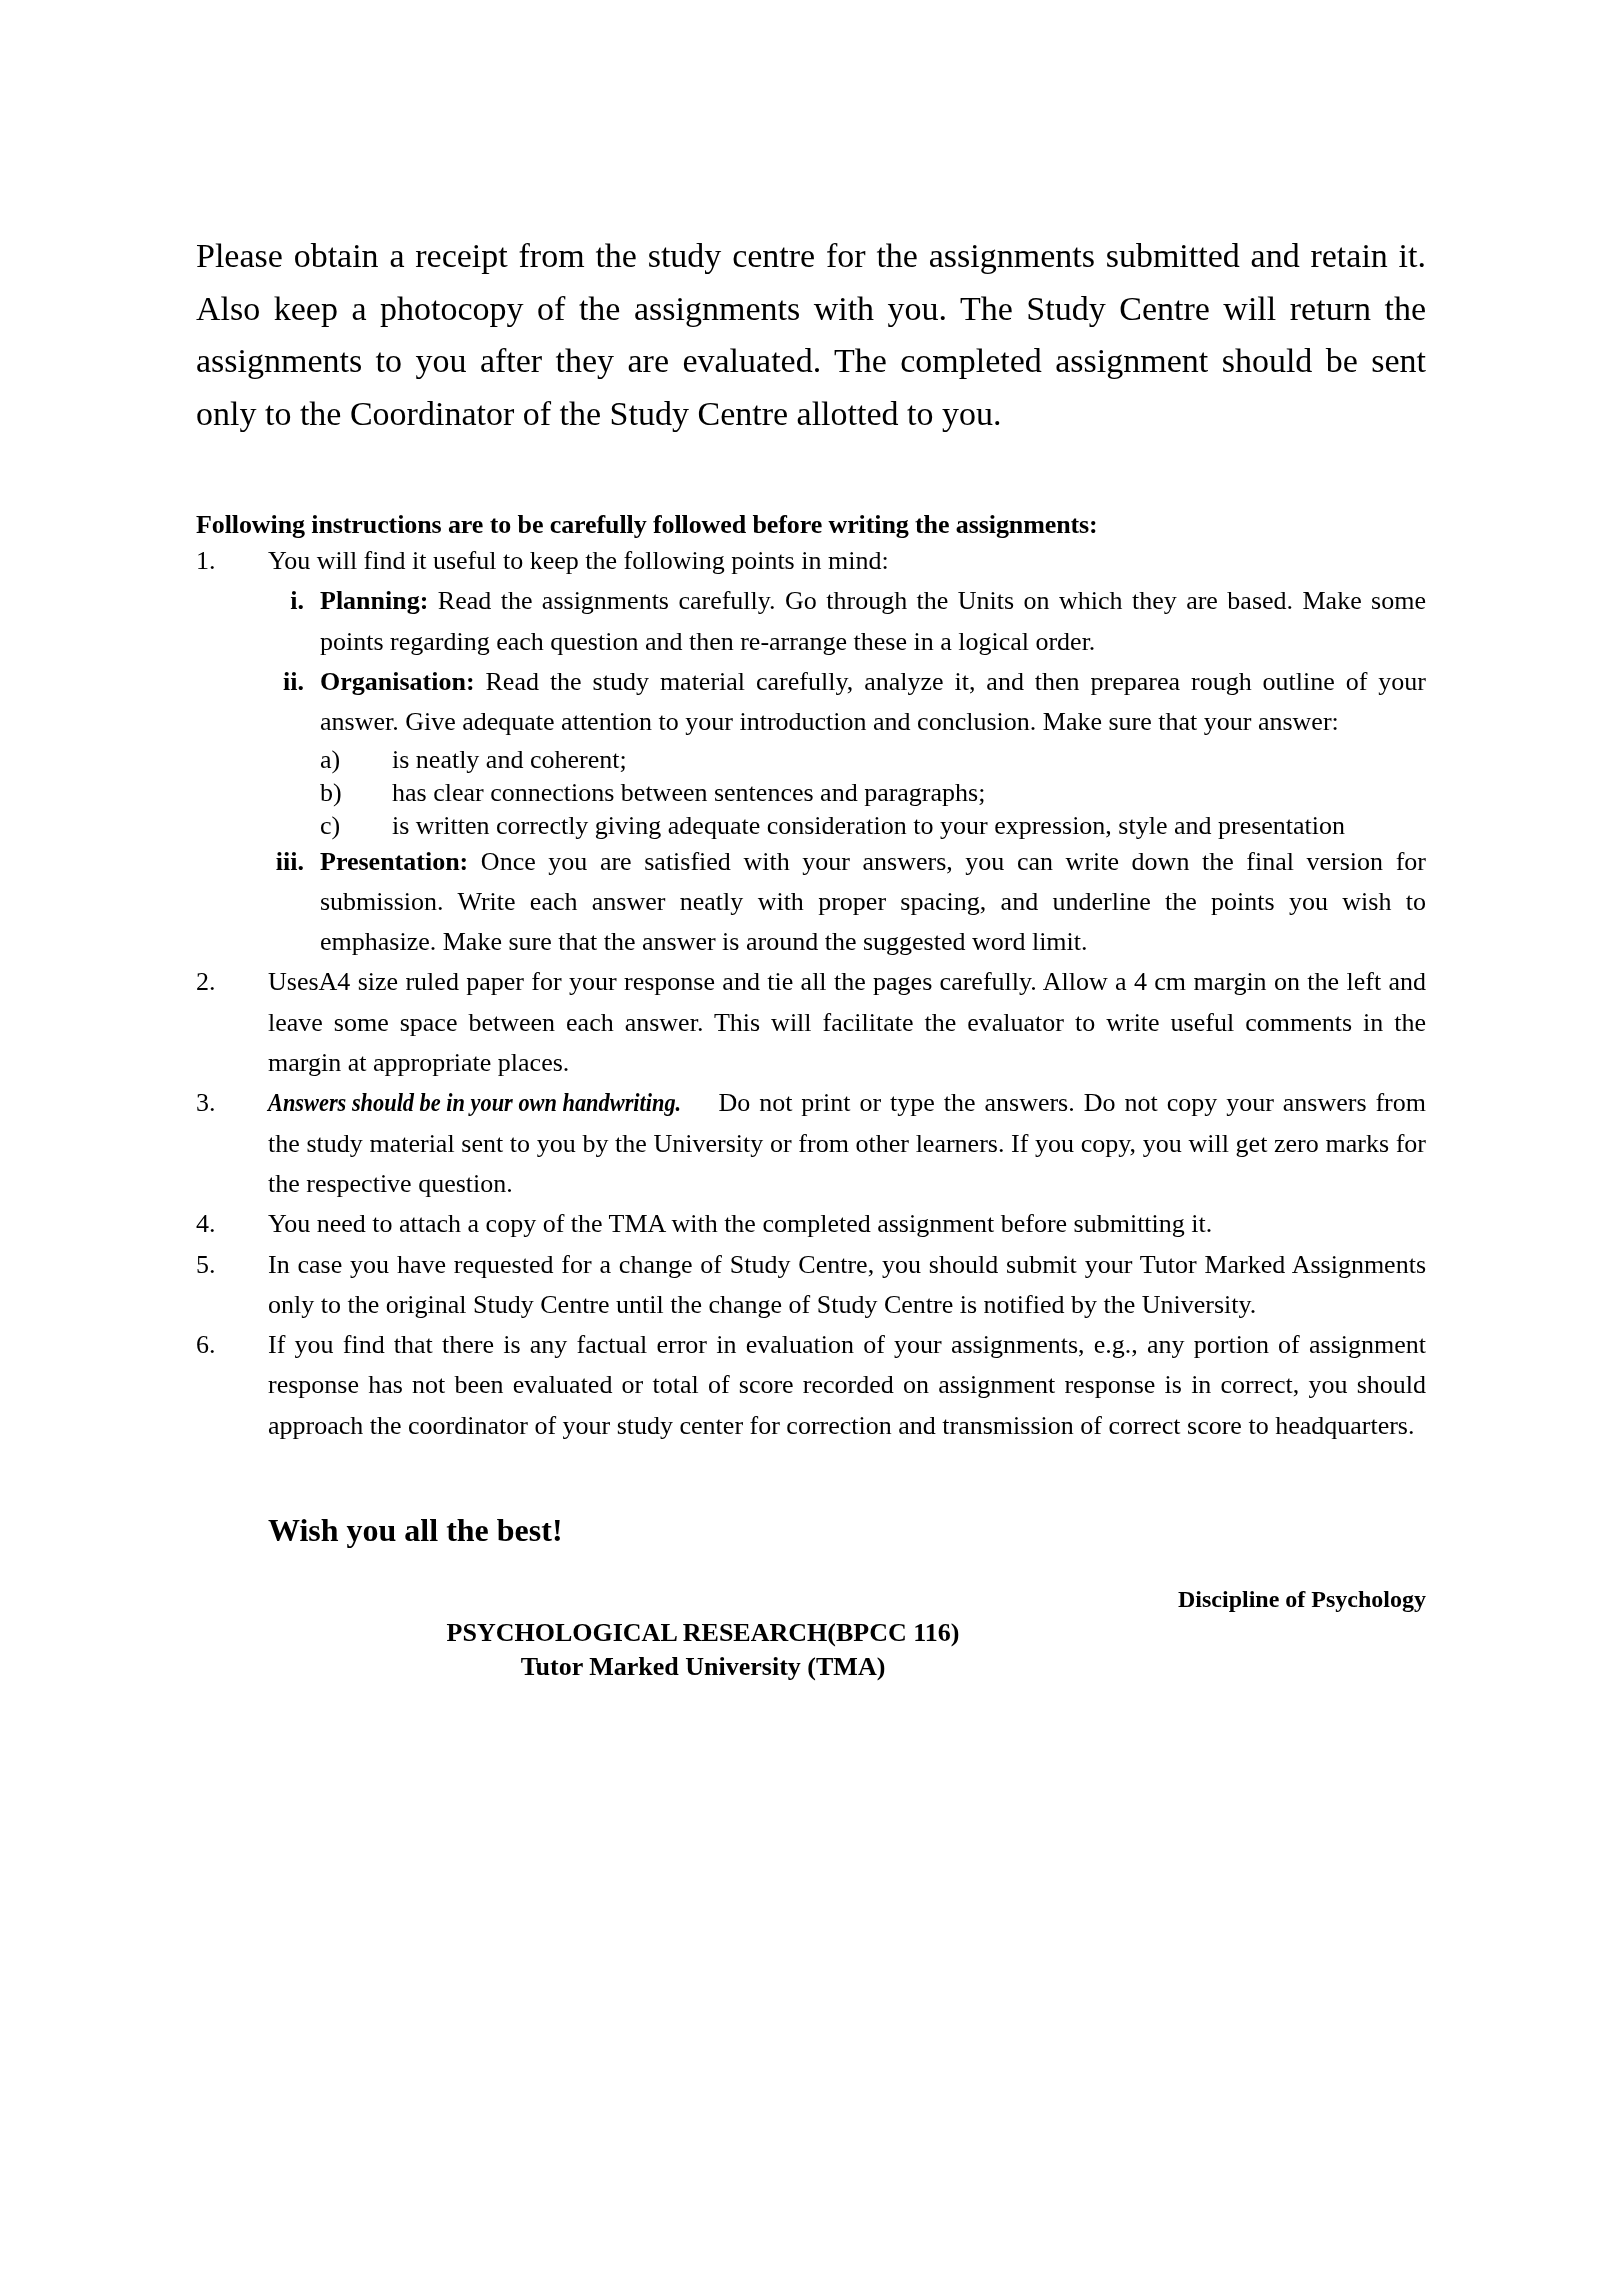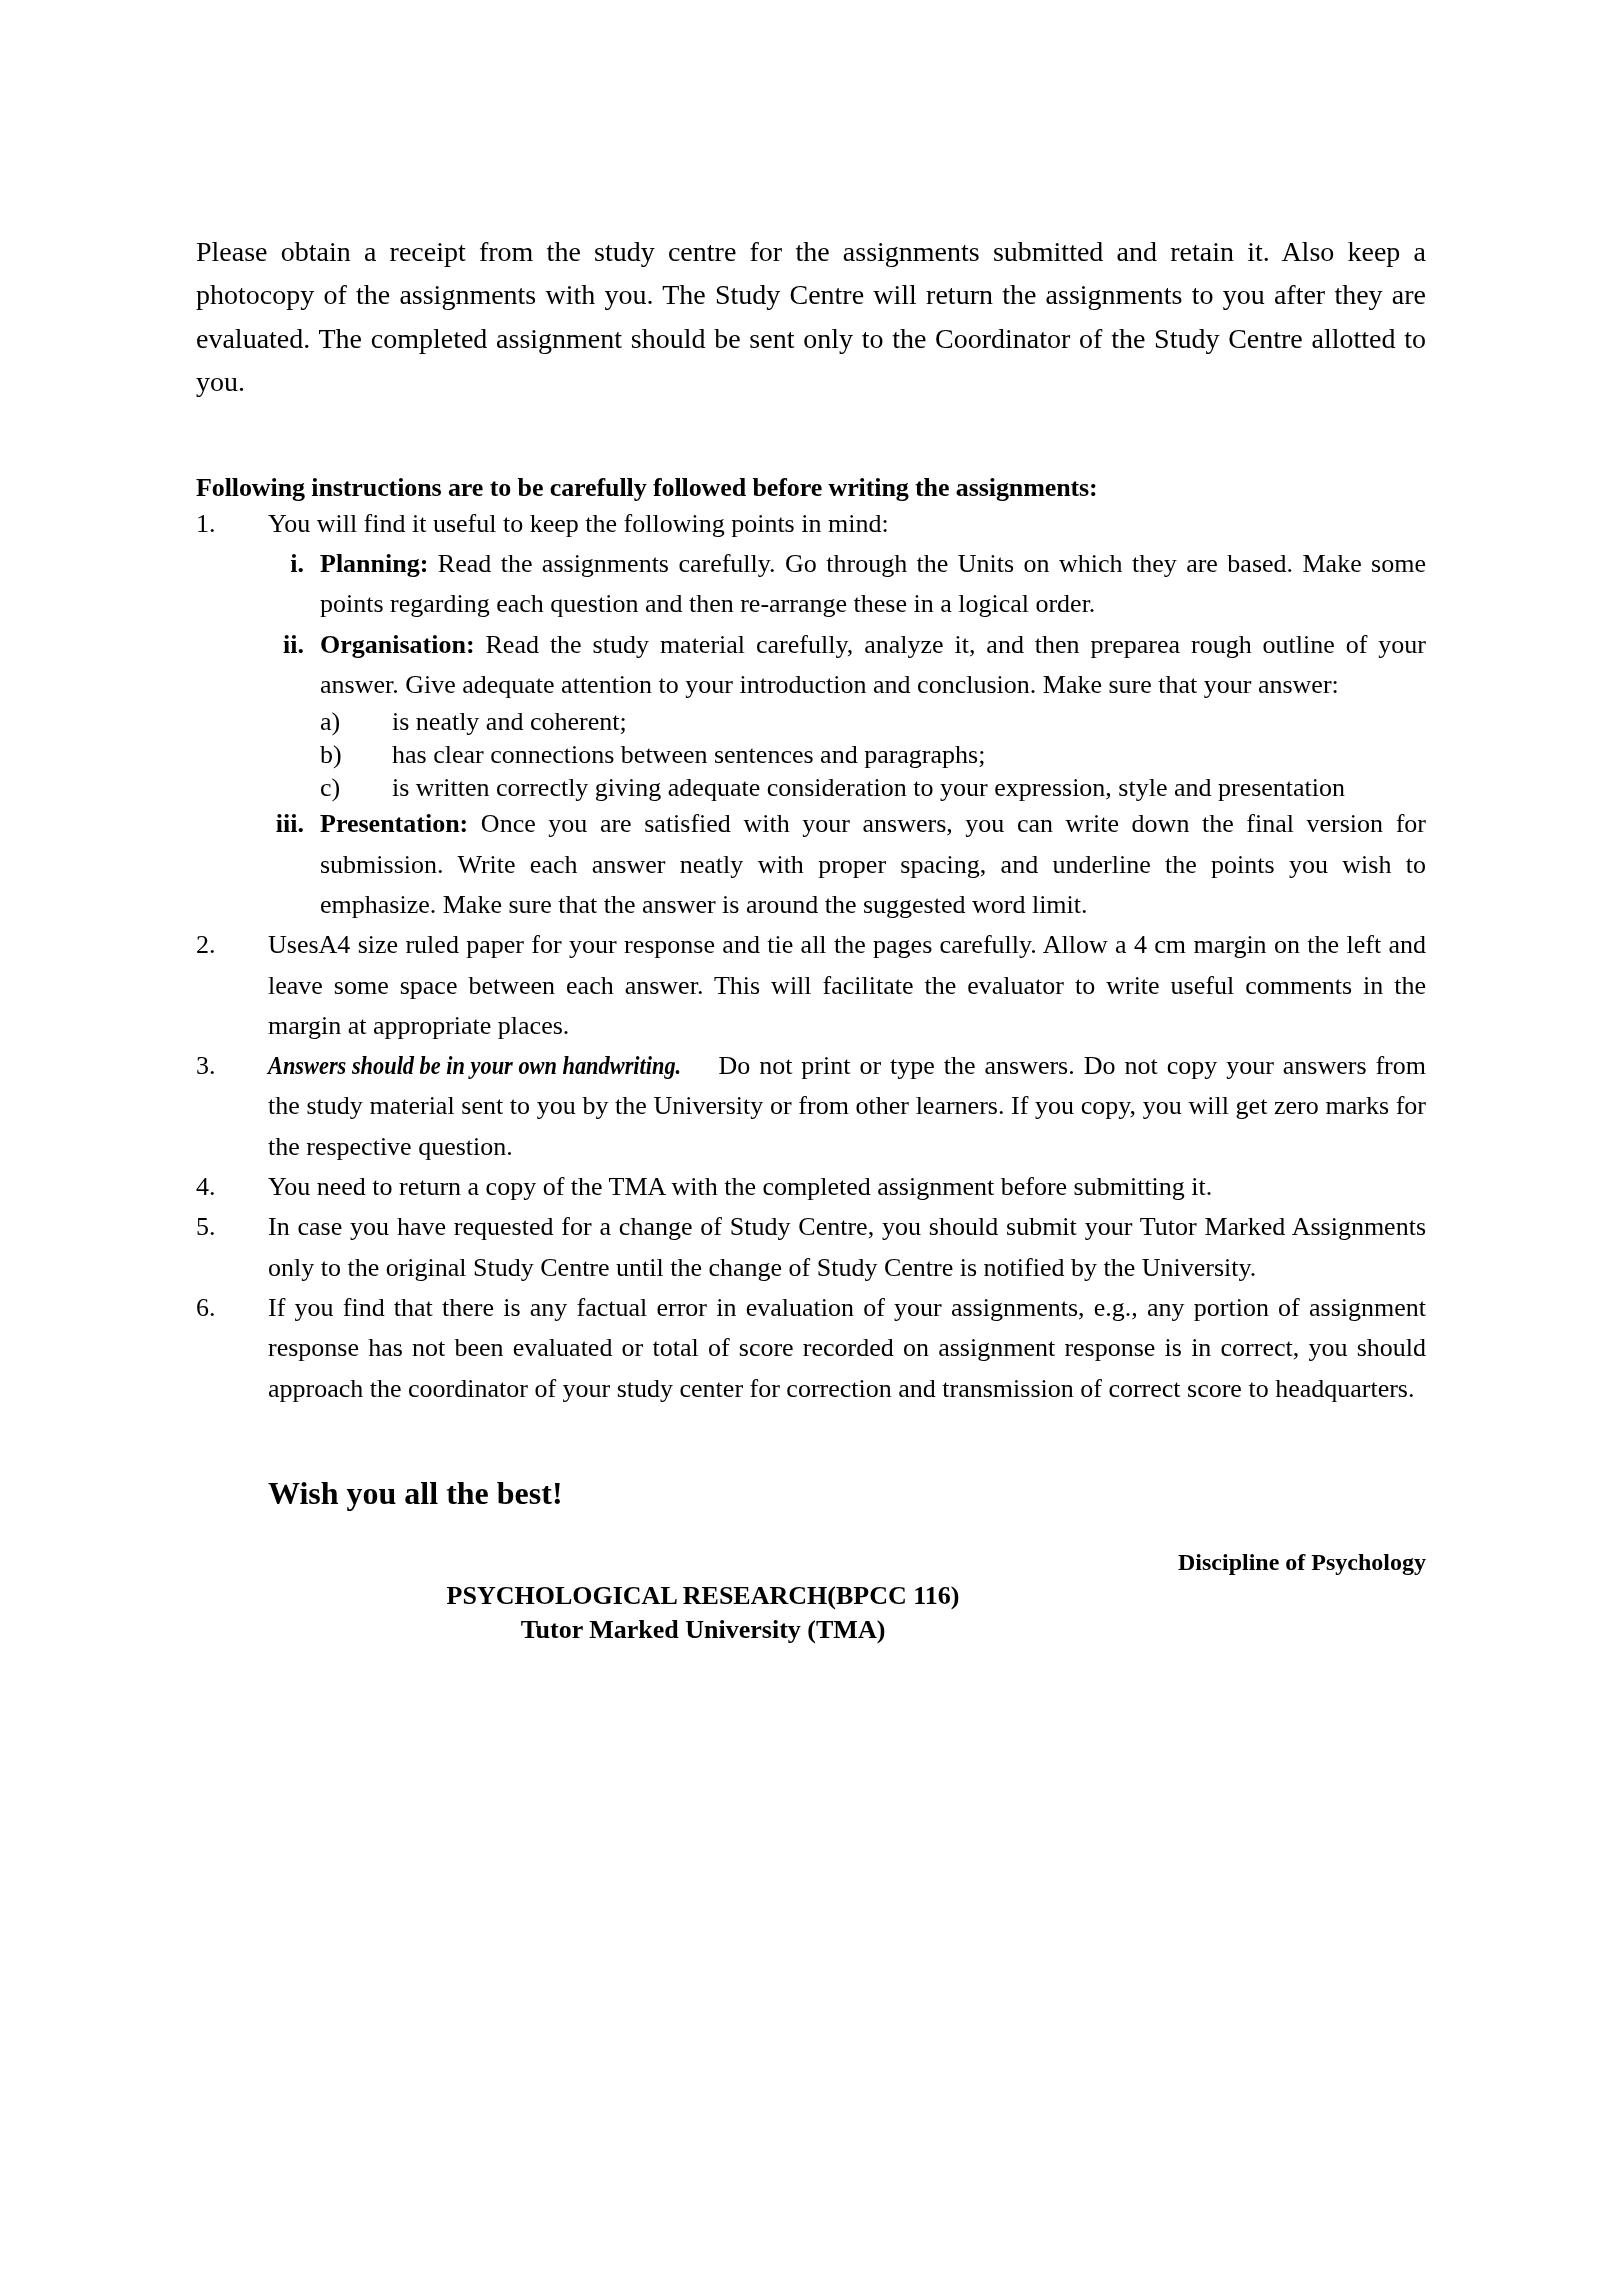--- a/index.html
+++ b/index.html
@@ -18,21 +18,21 @@
   }
   .content {
     position: absolute;
     left: 196px;
     top: 230px;
     width: 1230px;
   }
 
   
   .intro {
-    font-size: 28px;
+    font-size: 34px;
     line-height: 1.55;
     text-align: justify;
     text-justify: inter-word;
     margin: 0;
   }
 
   
   .section-heading {
     font-size: 26px;
     font-weight: bold;
@@ -198,21 +198,21 @@
       <span>UsesA4 size ruled paper for your response and tie all the pages carefully. Allow a 4 cm margin on the left and leave some space between each answer. This will facilitate the evaluator to write useful comments in the margin at appropriate places.</span>
     </div>
 
     <div class="lvl1-item">
       <span class="marker">3.</span>
       <em class="bi">Answers should be in your own handwriting.</em><span> Do not print or type the answers. Do not copy your answers from the study material sent to you by the University or from other learners. If you copy, you will get zero marks for the respective question.</span>
     </div>
 
     <div class="lvl1-item">
       <span class="marker">4.</span>
-      <span>You need to return a copy of the TMA with the completed assignment before submitting it.</span>
+      <span>You need to attach a copy of the TMA with the completed assignment before submitting it.</span>
     </div>
 
     <div class="lvl1-item">
       <span class="marker">5.</span>
       <span>In case you have requested for a change of Study Centre, you should submit your Tutor Marked Assignments only to the original Study Centre until the change of Study Centre is notified by the University.</span>
     </div>
 
     <div class="lvl1-item">
       <span class="marker">6.</span>
       <span>If you find that there is any factual error in evaluation of your assignments, e.g., any portion of assignment response has not been evaluated or total of score recorded on assignment response is in correct, you should approach the  coordinator of your study center for correction and transmission of correct score to headquarters.</span>

